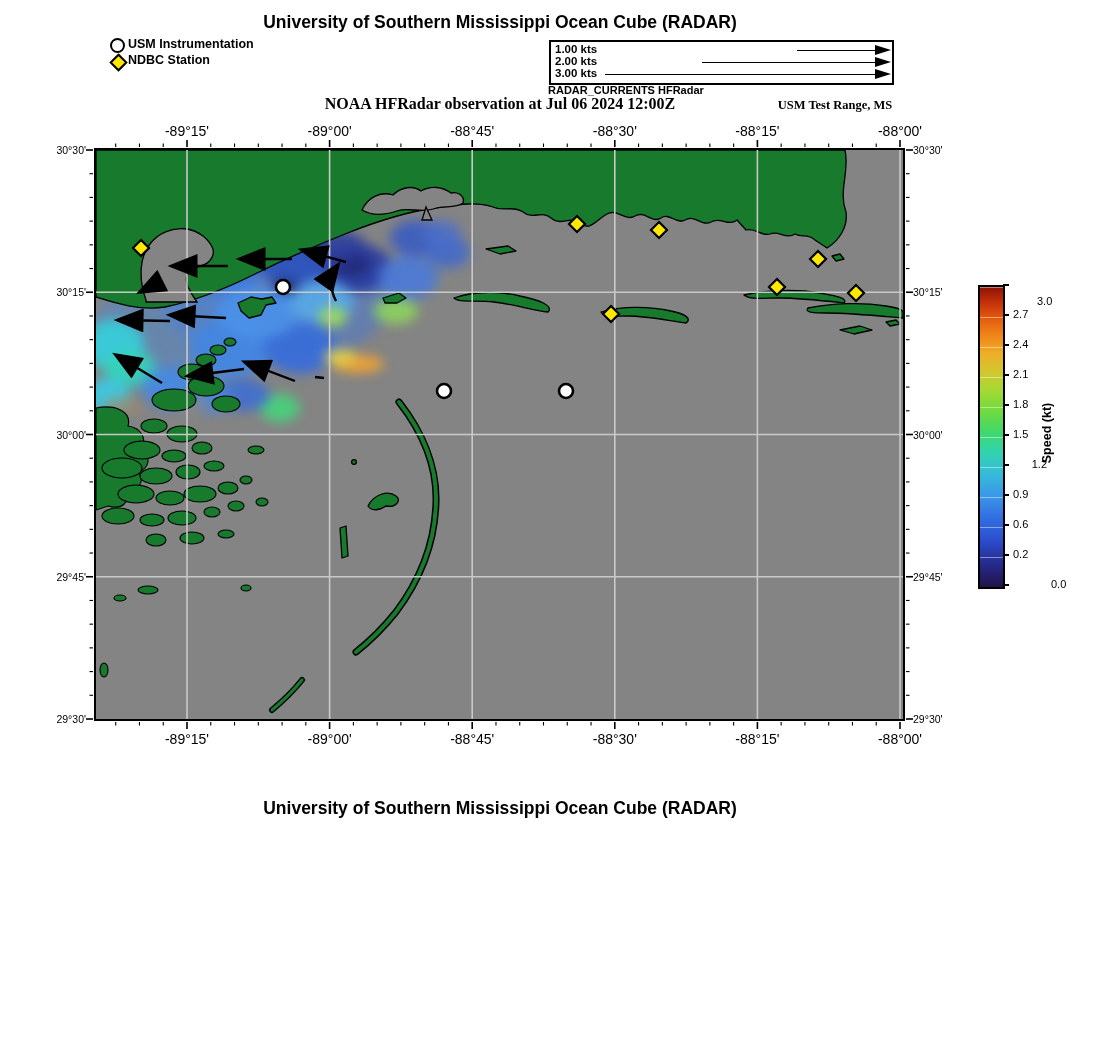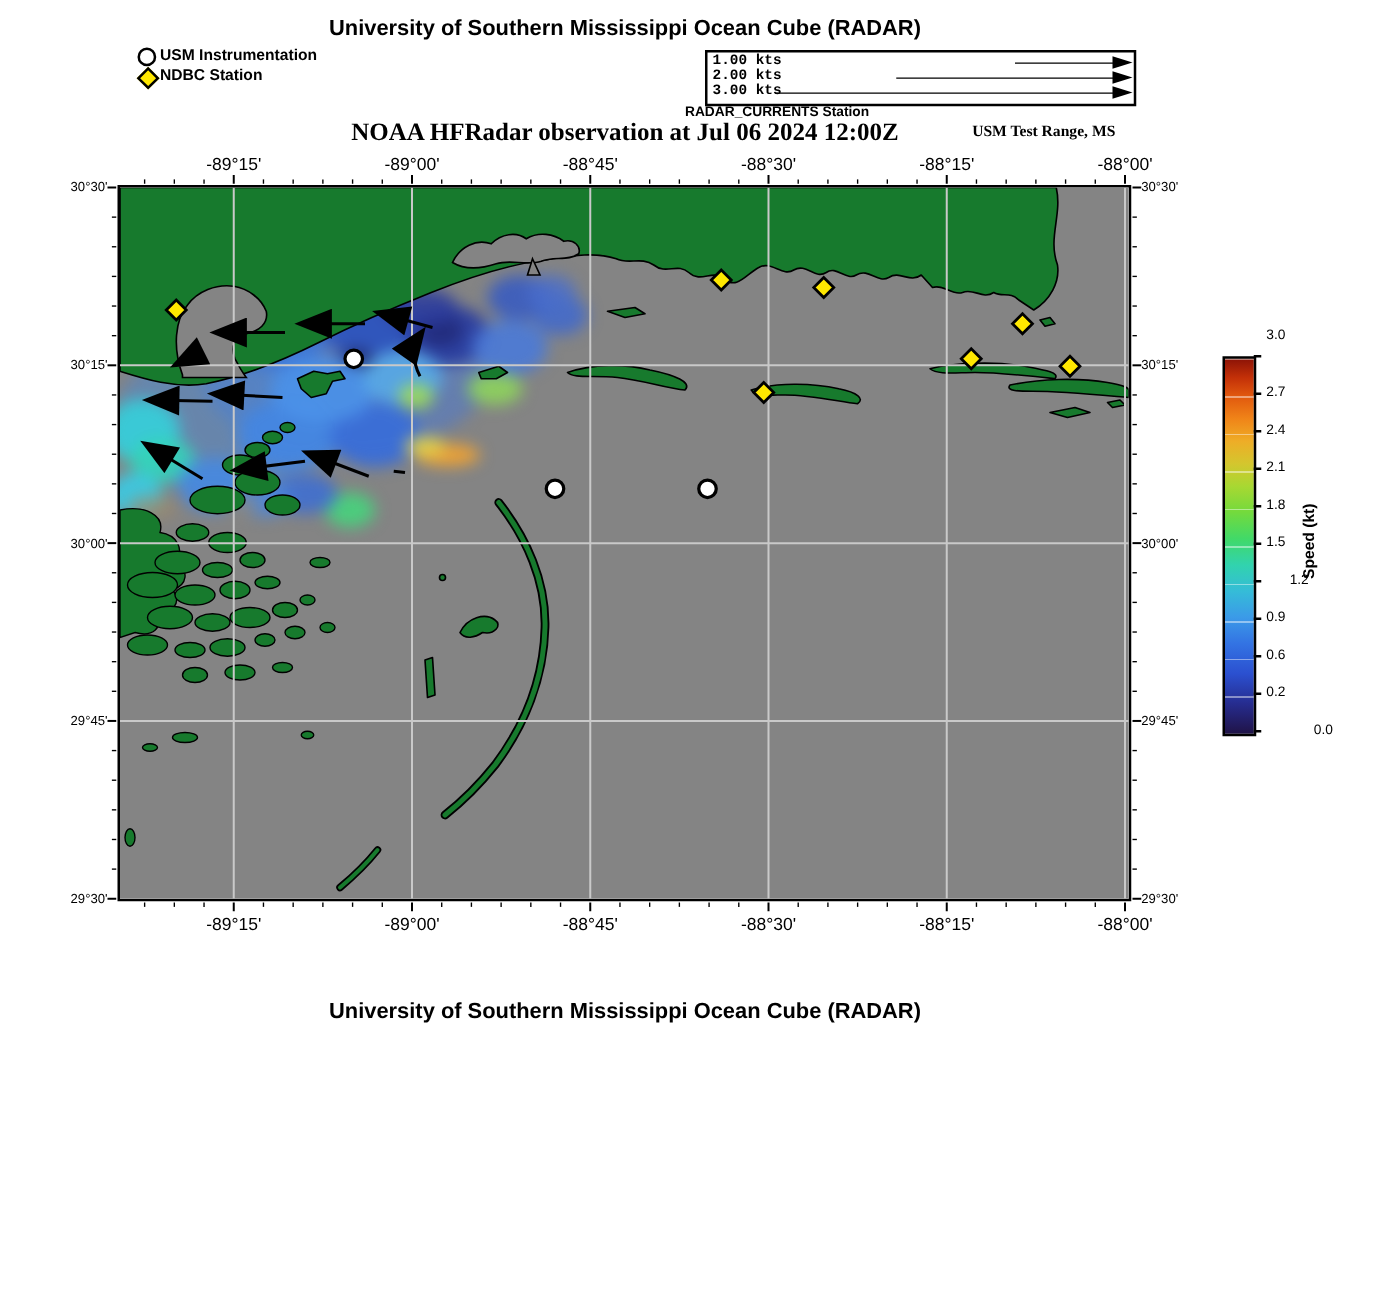--- a/index.html
+++ b/index.html
@@ -3,36 +3,36 @@
 <meta charset="utf-8">
 <style>
   html,body{margin:0;padding:0;background:#ffffff;}
   .canvas{position:relative;width:1100px;height:1050px;background:#fff;
           font-family:"Liberation Sans",sans-serif;color:#000;overflow:hidden;}
   .abs{position:absolute;}
 
   
   .title-top{left:0;top:12px;width:1000px;text-align:center;font-size:17.5px;font-weight:bold;}
   .title-bottom{left:0;top:798px;width:1000px;text-align:center;font-size:17.5px;font-weight:bold;}
-  .subtitle{left:210px;top:95px;width:580px;text-align:center;font-size:20px;font-weight:bold;
+  .subtitle{left:210px;top:95px;width:580px;text-align:center;font-size:16px;font-weight:bold;
             font-family:"Liberation Serif",serif;}
   .region-label{left:755px;top:98px;width:160px;text-align:center;font-size:12.5px;font-weight:bold;
             font-family:"Liberation Serif",serif;}
 
   
   .mlegend{left:108px;top:37px;}
   .mlegend-row{position:relative;height:16px;}
   .mlegend-label{position:absolute;left:20px;top:0;font-size:12.5px;font-weight:bold;white-space:nowrap;}
   .icon-circle{position:absolute;left:2px;top:1px;width:11px;height:11px;border-radius:50%;
                background:#fff;border:2.4px solid #000;}
   .icon-diamond{position:absolute;left:4px;top:3px;width:9px;height:9px;background:#ffe800;
                border:2px solid #000;transform:rotate(45deg);}
 
   
-  .vecbox{left:564px;top:40px;width:341px;height:41px;border:2.5px solid #000;background:#fff;font-family:Liberation Mono, monospace;}
+  .vecbox{left:549px;top:40px;width:341px;height:41px;border:2.5px solid #000;background:#fff;}
   .vec-label{position:absolute;left:4px;font-size:11.5px;font-weight:bold;line-height:12px;}
   .vec-line{position:absolute;height:1.6px;background:#000;}
   .vec-head{position:absolute;width:0;height:0;border-top:5.5px solid transparent;
             border-bottom:5.5px solid transparent;border-left:16px solid #000;}
   .vec-caption{left:548px;top:84px;font-size:11px;font-weight:bold;}
 
   
   .map{left:96px;top:150px;width:807px;height:569px;outline:2.8px solid #000;overflow:hidden;}
   .map-layer{position:absolute;left:0;top:0;width:807px;height:569px;}
   .ocean{background:#848484;}
@@ -80,21 +80,21 @@
     <span class="vec-label" style="top:1px">1.00 kts</span>
     <span class="vec-label" style="top:13px">2.00 kts</span>
     <span class="vec-label" style="top:25px">3.00 kts</span>
     <span class="vec-line" style="left:246px;top:7.5px;width:80px"></span>
     <span class="vec-line" style="left:151px;top:19.5px;width:175px"></span>
     <span class="vec-line" style="left:54px;top:31.5px;width:272px"></span>
     <span class="vec-head" style="left:324px;top:3px"></span>
     <span class="vec-head" style="left:324px;top:15px"></span>
     <span class="vec-head" style="left:324px;top:27px"></span>
   </div>
-  <div class="abs vec-caption">RADAR_CURRENTS Station</div>
+  <div class="abs vec-caption">RADAR_CURRENTS HFRadar</div>
 
   <div class="abs subtitle">NOAA HFRadar observation at Jul 06 2024 12:00Z</div>
   <div class="abs region-label">USM Test Range, MS</div>
 
   <div class="abs map">
     <div class="map-layer ocean"></div>
     <div class="map-layer blobs" id="blobs">
         <div class="blob" style="left: 65px; top: 88px; width: 230px; height: 124px; background: rgb(70, 120, 216); opacity: 0.5;"></div>
         <div class="blob" style="left: -5px; top: 125px; width: 170px; height: 120px; background: rgb(68, 136, 220); opacity: 0.45;"></div>
         <div class="blob" style="left: 49px; top: 88px; width: 30px; height: 24px; background: rgb(221, 154, 64); opacity: 1;"></div>
@@ -397,21 +397,21 @@
     <div class="abs ylab-r" style="left: 913px; top: 144px;">30°30'</div>
     <div class="abs ylab-l" style="left: 28px; top: 286.25px;">30°15'</div>
     <div class="abs ylab-r" style="left: 913px; top: 286.25px;">30°15'</div>
     <div class="abs ylab-l" style="left: 28px; top: 428.5px;">30°00'</div>
     <div class="abs ylab-r" style="left: 913px; top: 428.5px;">30°00'</div>
     <div class="abs ylab-l" style="left: 28px; top: 570.75px;">29°45'</div>
     <div class="abs ylab-r" style="left: 913px; top: 570.75px;">29°45'</div>
     <div class="abs ylab-l" style="left: 28px; top: 713px;">29°30'</div>
     <div class="abs ylab-r" style="left: 913px; top: 713px;">29°30'</div>
     <div class="abs cbar-tick" style="top: 284.2px;"></div>
-    <div class="abs cbar-lab" style="top: 262px;">3.0</div>
+    <div class="abs cbar-lab" style="top: 295px; margin-left: 24px;">3.0</div>
     <div class="abs cbar-tick" style="top: 314.2px;"></div>
     <div class="abs cbar-lab" style="top: 308px;">2.7</div>
     <div class="abs cbar-tick" style="top: 344.2px;"></div>
     <div class="abs cbar-lab" style="top: 338px;">2.4</div>
     <div class="abs cbar-tick" style="top: 374.2px;"></div>
     <div class="abs cbar-lab" style="top: 368px;">2.1</div>
     <div class="abs cbar-tick" style="top: 404.2px;"></div>
     <div class="abs cbar-lab" style="top: 398px;">1.8</div>
     <div class="abs cbar-tick" style="top: 434.2px;"></div>
     <div class="abs cbar-lab" style="top: 428px;">1.5</div>

